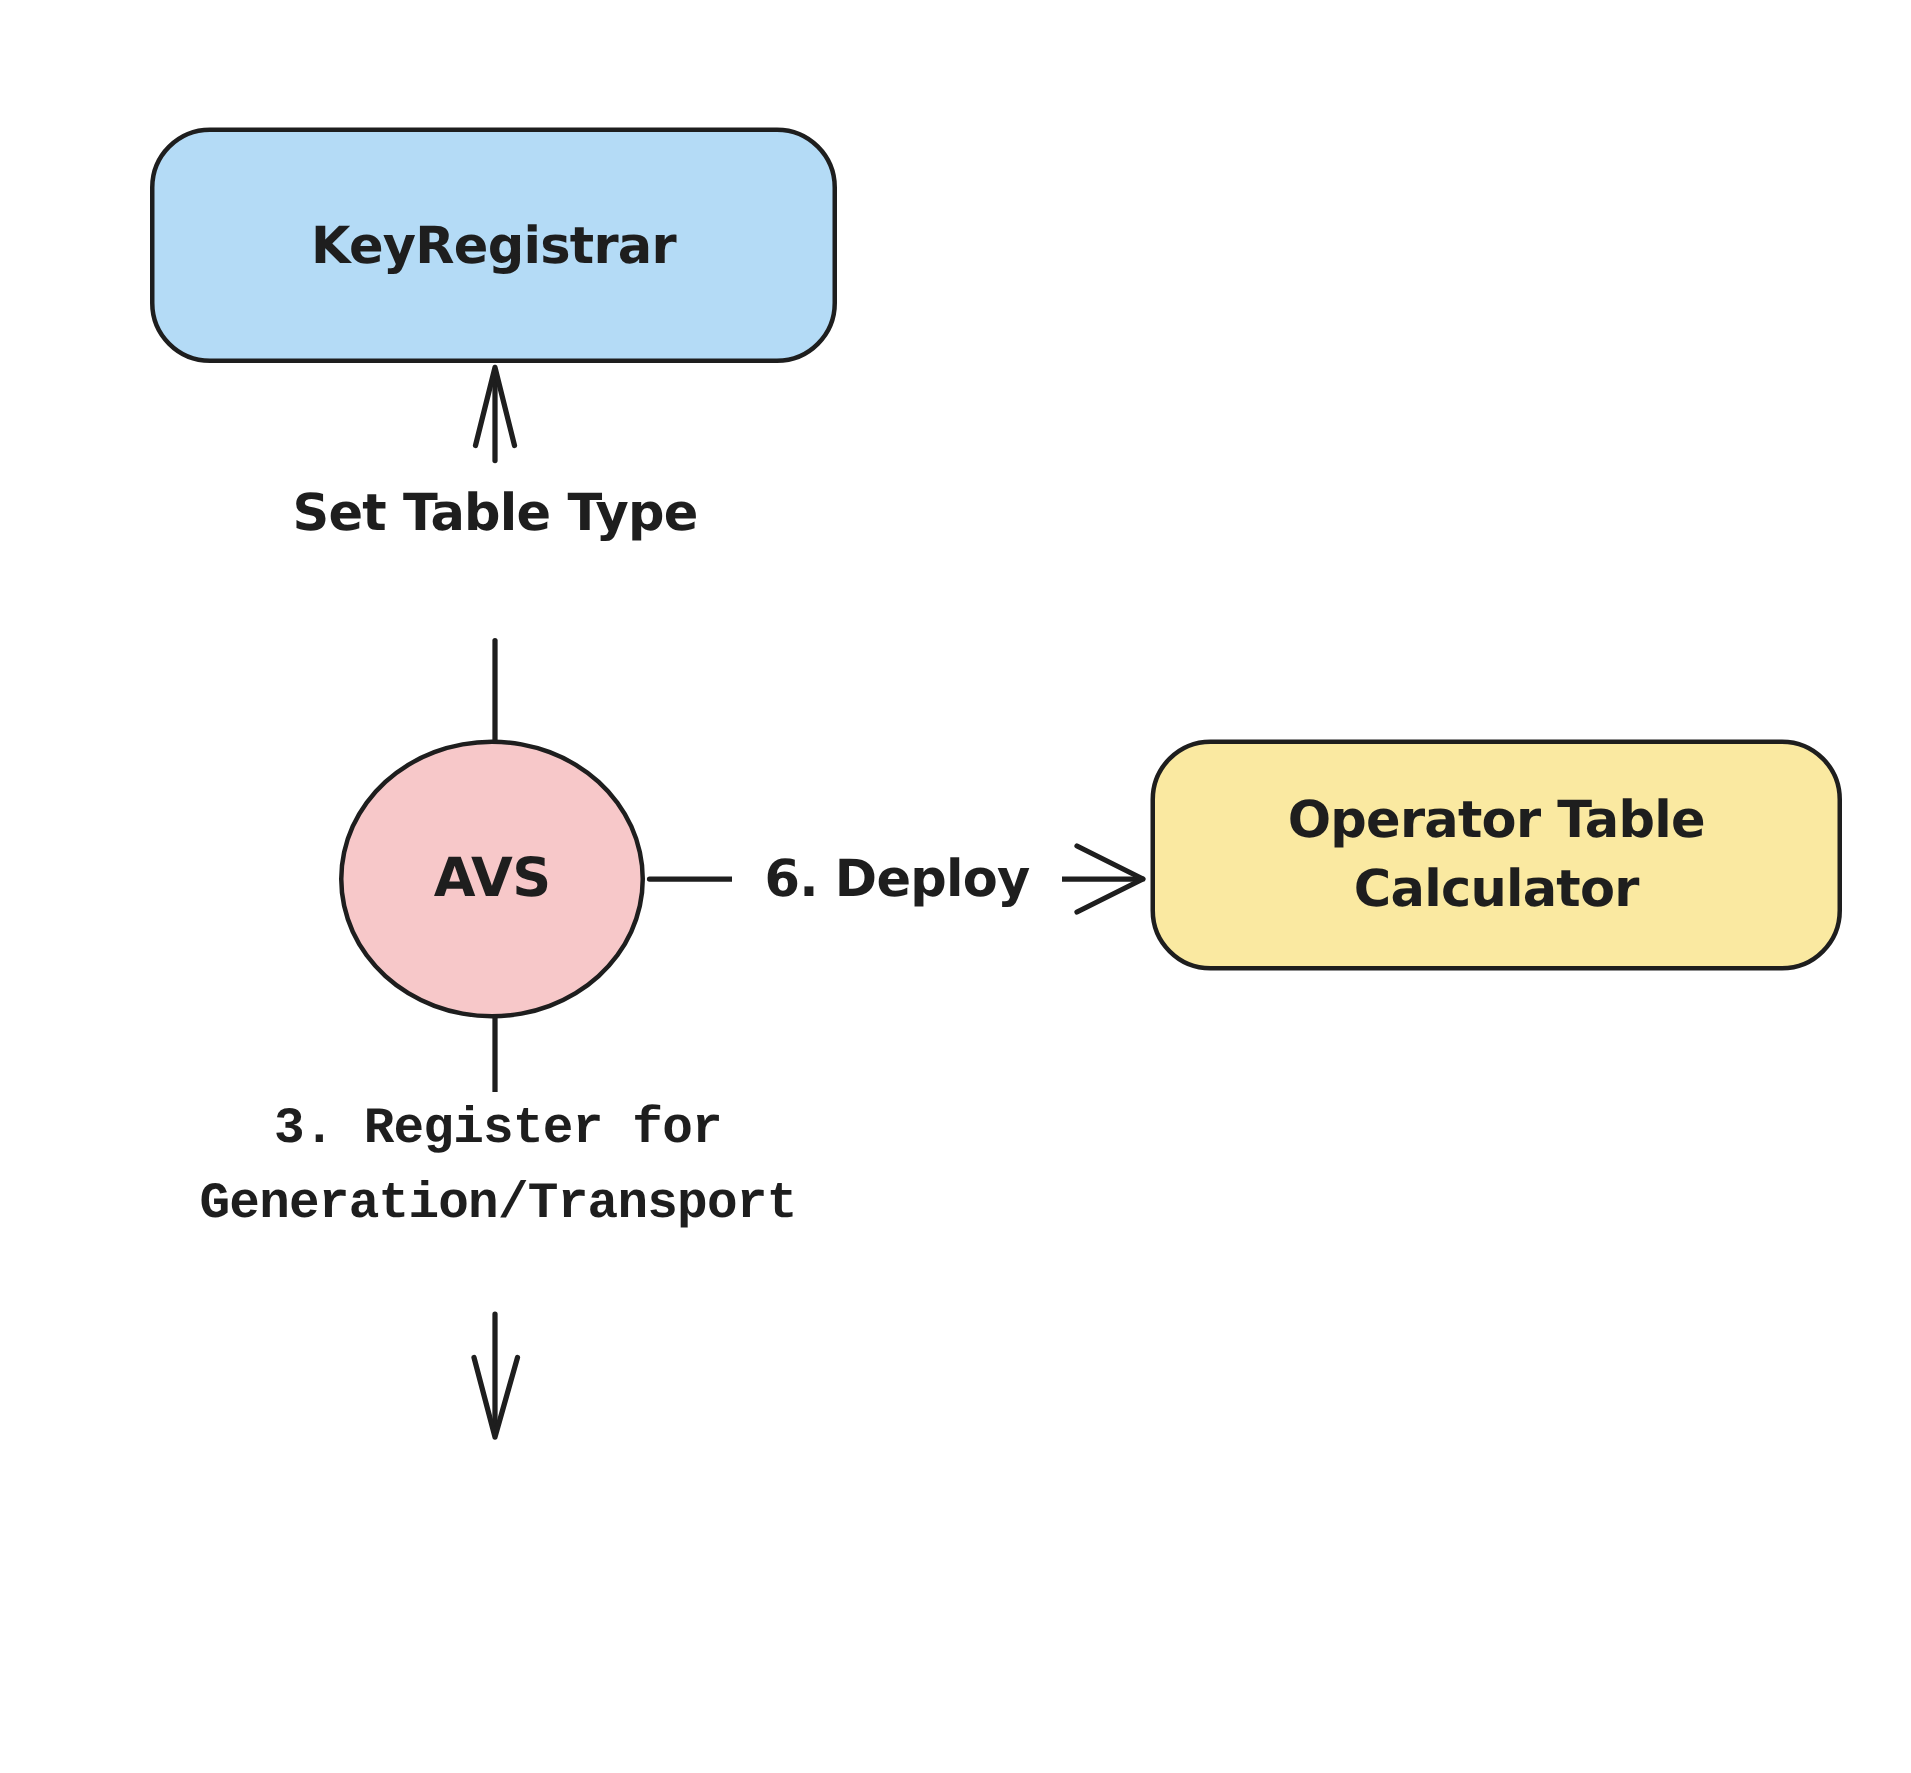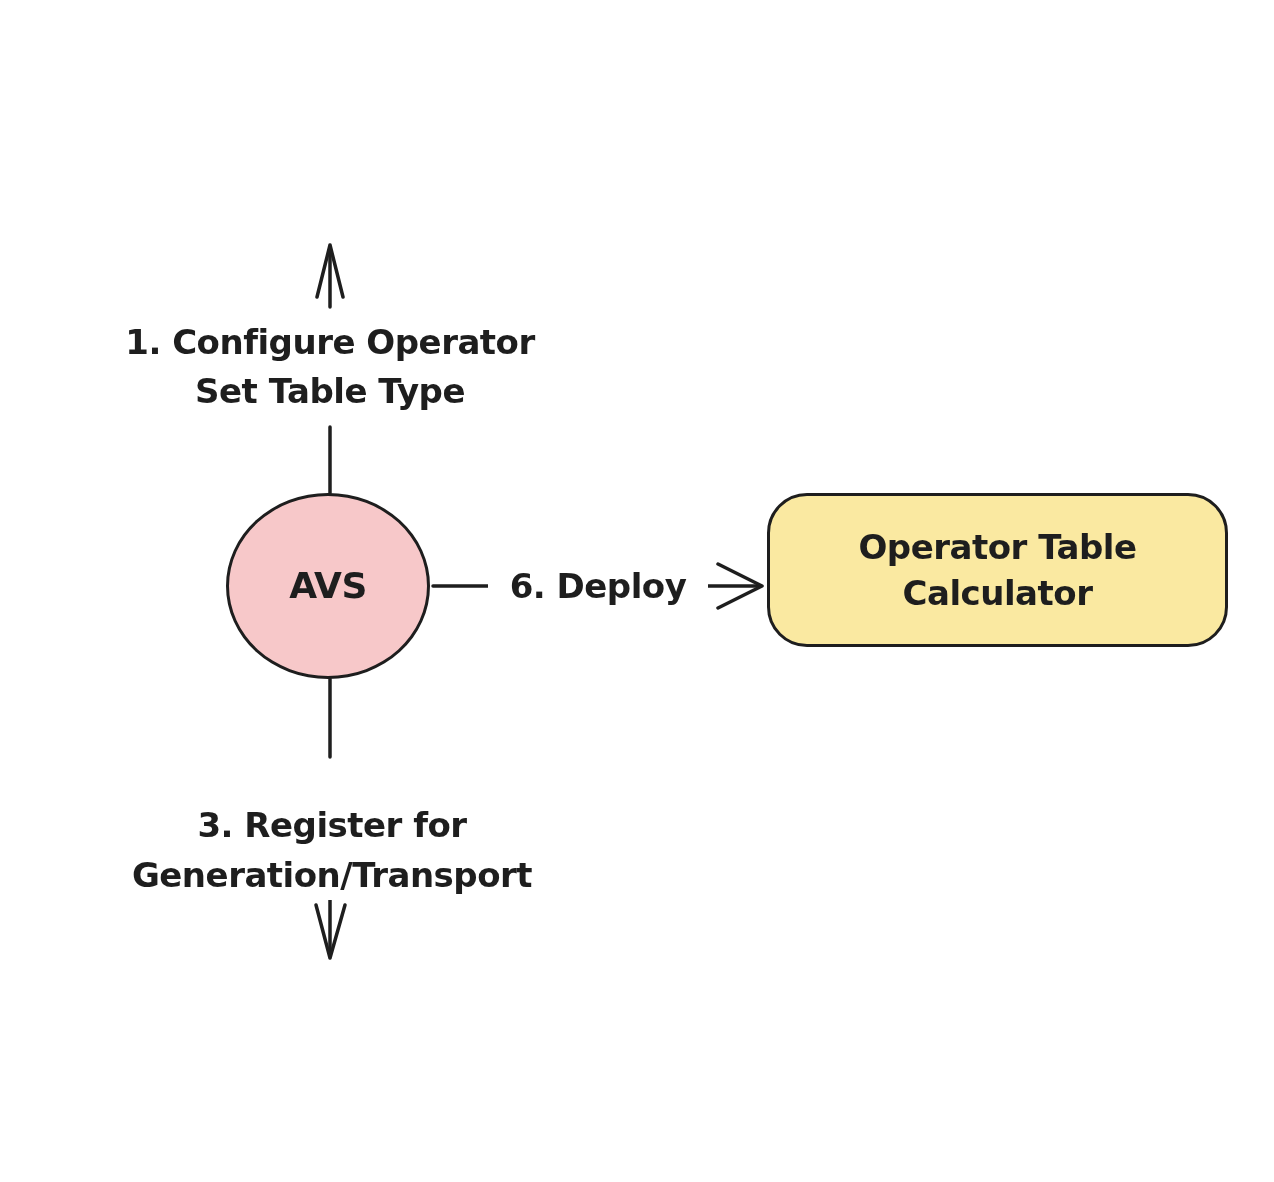--- a/index.html
+++ b/index.html
@@ -59,21 +59,21 @@
     position: absolute;
     text-align: center;
     font-size: 34px;
     font-weight: 600;
     letter-spacing: -0.5px;
     line-height: 49px;
     background: #ffffff;
   }
   .edge-label-configure { left: 100px; top: 318px; width: 460px; }
   .edge-label-deploy    { left: 488px; top: 561px; width: 220px; line-height: 50px; }
-  .edge-label-register  { left: 102px; top: 800px; width: 460px; line-height: 50px; }
+  .edge-label-register  { left: 102px; top: 728px; width: 460px; line-height: 50px; font-family: Liberation Mono, monospace; }
 </style>
 </head>
 <body>
 
 <div class="canvas">
 
   <svg class="connector-layer" viewBox="0 0 1274 1182" fill="none" stroke="#1e1e1e" stroke-width="3.5" stroke-linecap="round">
     <g>
       <path d="M330 493 L330 427"></path>
       <path d="M330 248 L330 307"></path>
@@ -84,35 +84,37 @@
       <path d="M700 586 L758 586"></path>
       <path d="M762 586 L718 564 M762 586 L718 608"></path>
     </g>
     <g>
       <path d="M330 679 L330 757"></path>
       <path d="M330 876 L330 955"></path>
       <path d="M330 958 L316 905 M330 958 L345 905"></path>
     </g>
   </svg>
 
+  <div class="node rect node-key-registrar">
+    <span>KeyRegistrar</span>
+  </div>
 
   <div class="node rect node-operator-table-calculator">
     <span>
       <div>Operator Table</div>
       <div>Calculator</div>
     </span>
   </div>
 
   <div class="node node-avs">
     <span>AVS</span>
   </div>
 
 
   <div class="edge-label edge-label-configure">
-    <div>1. Configure Operator</div>
     <div>Set Table Type</div>
   </div>
 
   <div class="edge-label edge-label-deploy">6. Deploy</div>
 
   <div class="edge-label edge-label-register">
     <div>3. Register for</div>
     <div>Generation/Transport</div>
   </div>
 

